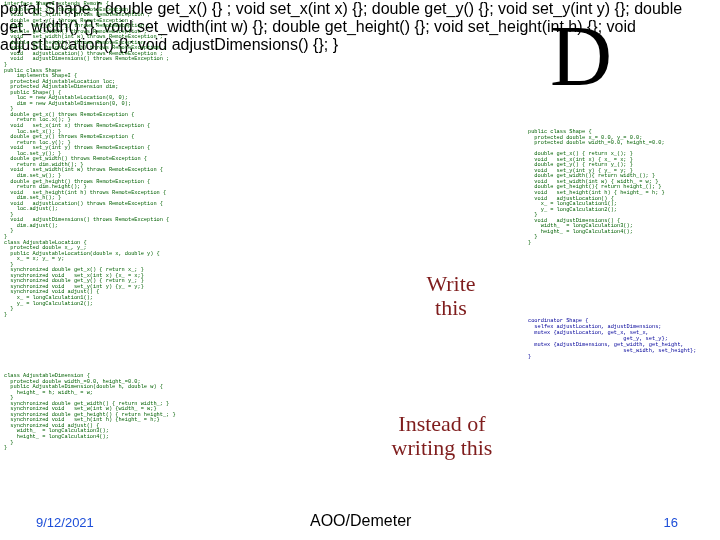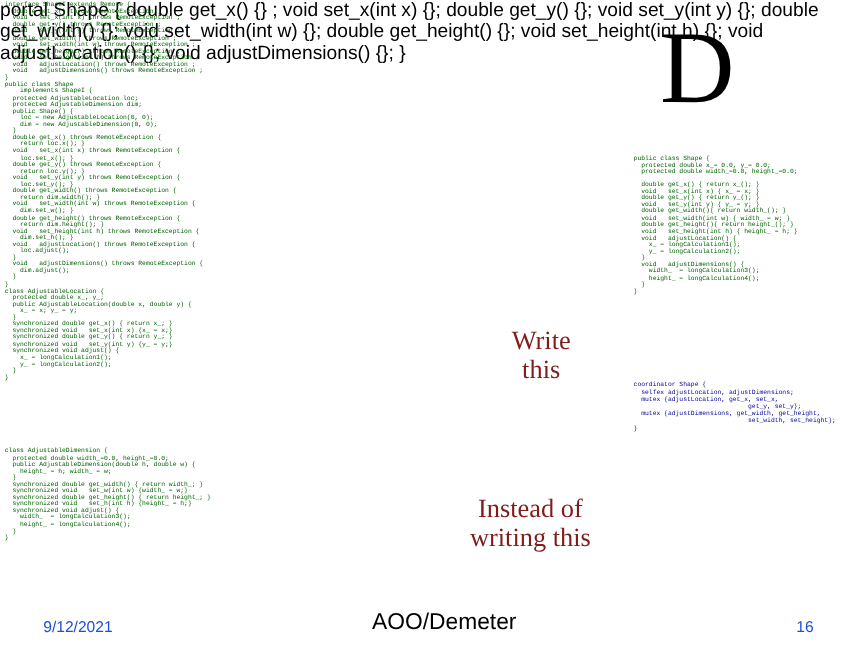--- a/index.html
+++ b/index.html
@@ -44,21 +44,21 @@
 
   .coord-line {
     position: absolute;
     font-family: "Courier New", Courier, monospace;
     font-size: 5.3px;
     white-space: pre;
   }
   .coord-line.blue  { color: #000099; }
 
   .footer-date   { position: absolute; left: 36px;  bottom: 10px; font-size: 13px; color: #1d4ed8; }
-  .footer-center { position: absolute; left: 310px; bottom: 10px; font-size: 19px; color: #000; }
+  .footer-center { position: absolute; left: 310px; bottom: 10px; font-size: 16px; color: #000; }
   .footer-page   { position: absolute; right: 42px; bottom: 10px; font-size: 13px; color: #1d4ed8; }
 </style>
 </head>
 <body>
 
 <div class="code-block code-left-top">interface ShapeI extends Remote {
   double get_x() throws RemoteException ;
   void   set_x(int x) throws RemoteException ;
   double get_y() throws RemoteException ;
   void   set_y(int y) throws RemoteException ;

